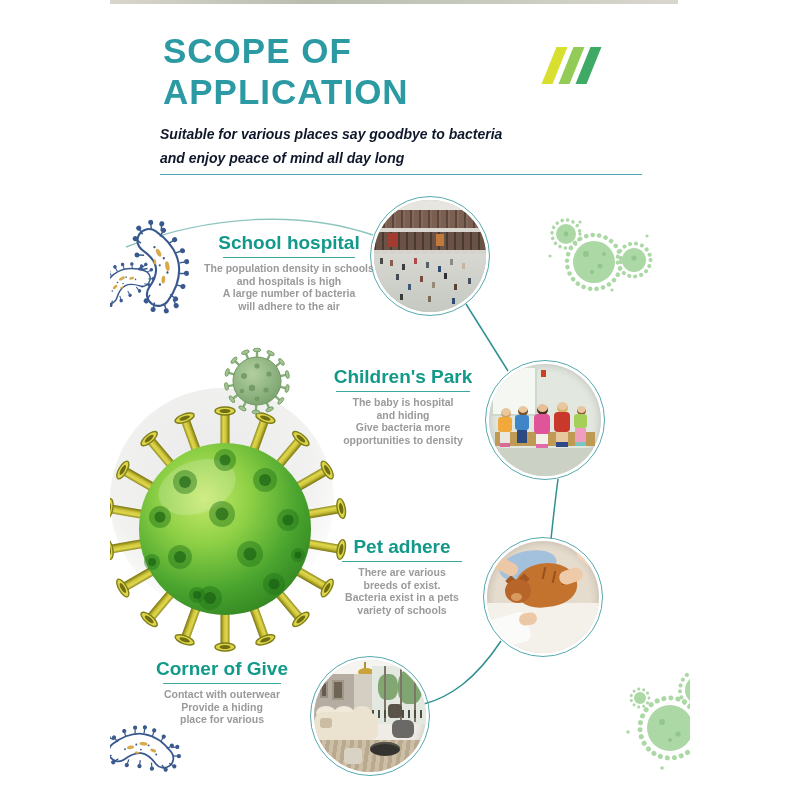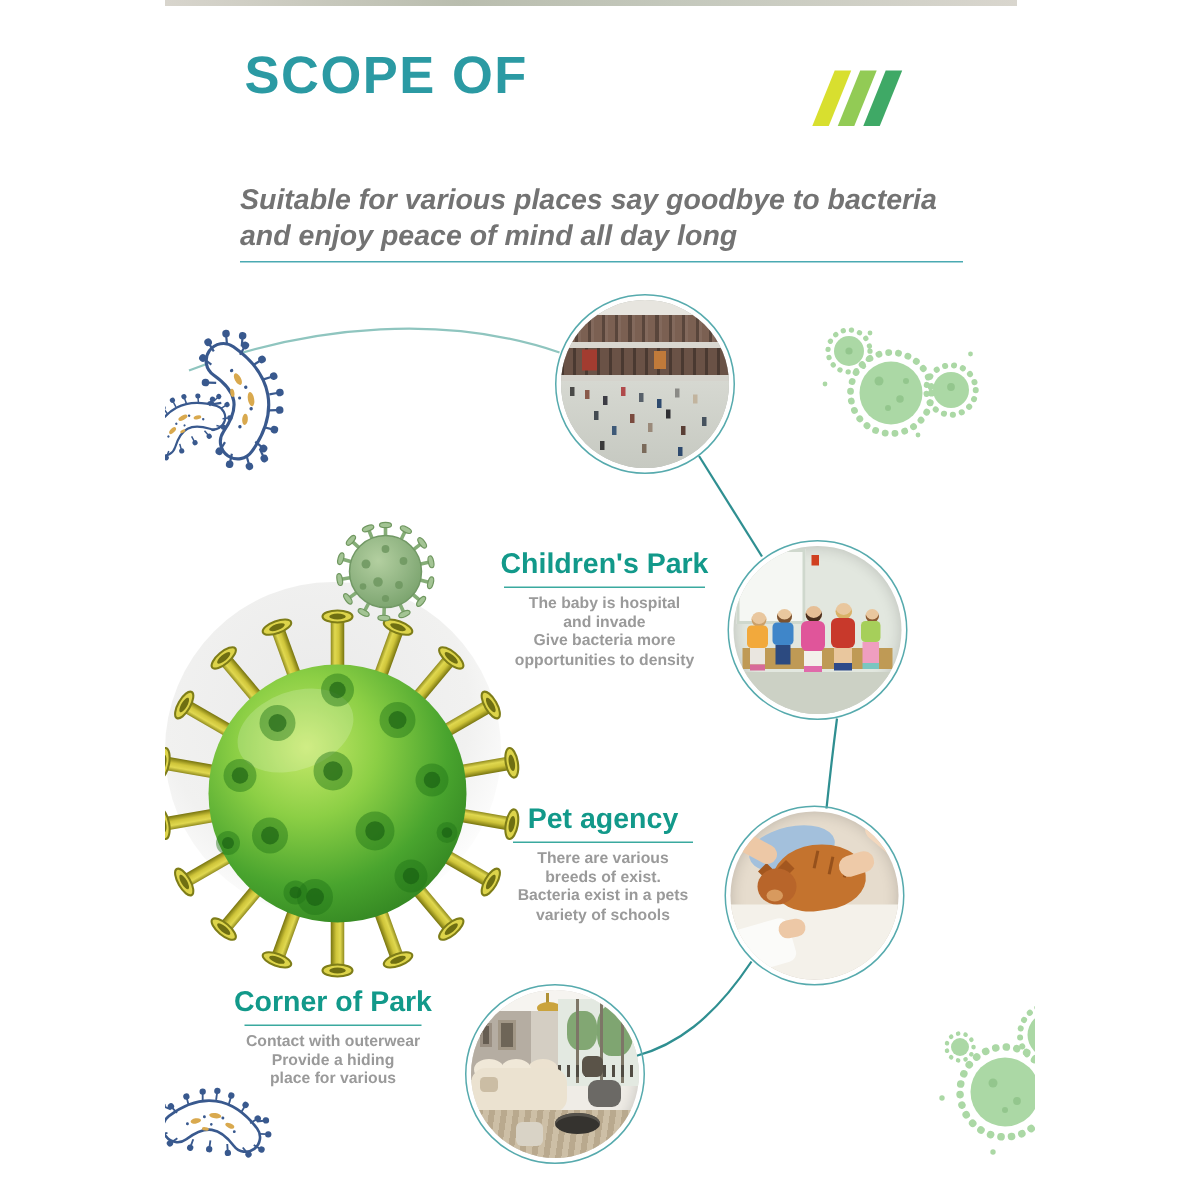--- a/index.html
+++ b/index.html
@@ -10,22 +10,22 @@
   .top-strip{position:absolute;left:0;top:0;width:568px;height:4px;
     background:linear-gradient(90deg,#d8d5cd,#b9bdae 35%,#c4c8bc 60%,#d9d6ce);}
   
   .title{position:absolute;left:53px;top:30px;font-size:35px;line-height:41px;font-weight:bold;
          letter-spacing:1px;color:#2b9aa3;margin:0;}
   .stripes{position:absolute;left:439px;top:47px;width:70px;height:38px;}
   .stripes i{display:inline-block;width:11px;height:37px;margin-right:6px;transform:skewX(-22deg);}
   .stripes i:nth-child(1){background:#d8df2f;}
   .stripes i:nth-child(2){background:#92cb55;}
   .stripes i:nth-child(3){background:#3fa966;}
-  .subtitle{position:absolute;left:50px;top:122px;width:500px;margin:0;font-size:19px;line-height:24px;
-            font-weight:bold;font-style:italic;color:#737373;}
+  .subtitle{position:absolute;left:50px;top:122px;width:500px;margin:0;font-size:14px;line-height:24px;
+            font-weight:bold;font-style:italic;color:#0f172a;}
   .rule{position:absolute;left:50px;top:174px;width:482px;height:1px;background:#2a9ba5;opacity:.85;}
   
   .txt{position:absolute;width:200px;text-align:center;}
   .txt h2{margin:0;font-size:19px;font-weight:bold;color:#12998a;}
   .txt .hr{height:1px;background:#3aa99f;margin:3px auto 4px auto;}
   .txt p{margin:0;font-size:10.5px;line-height:12.5px;font-weight:bold;color:#9a9a9a;}
   
   .ring{position:absolute;width:120px;height:120px;border:1px solid #56aaad;border-radius:50%;box-sizing:border-box;}
   .photo{position:absolute;width:112px;height:112px;border-radius:50%;overflow:hidden;
          box-shadow:inset 0 0 10px rgba(0,0,0,.18);}
@@ -445,50 +445,58 @@
           <circle cx="22" cy="30" r="3"></circle>
           <circle cx="47" cy="28" r="2.6"></circle>
       <circle cx="30" cy="42" r="3.2"></circle>
           <circle cx="44" cy="44" r="2.6"></circle>
           <circle cx="35" cy="53" r="2.4"></circle>
           <circle cx="20" cy="45" r="2.2"></circle>
     </g>
   </svg>
 
   
-  <h1 class="title"><span>SCOPE OF</span><br></h1>
+  <h1 class="title"><span>SCOPE OF</span><br><span>APPLICATION</span></h1>
   <div class="stripes"><i></i><i></i><i></i></div>
   <p class="subtitle"><span>Suitable for various places say goodbye to bacteria</span><br><span>and enjoy peace of mind all day long</span></p>
   <div class="rule"></div>
 
   
+  <div class="txt" style="left:79px;top:232px;">
+    <h2>School hospital</h2>
+    <div class="hr" style="width:132px;"></div>
+    <p>The population density in schools</p>
+    <p>and hospitals is high</p>
+    <p>A large number of bacteria</p>
+    <p>will adhere to the air</p>
+  </div>
 
   
   <div class="txt" style="left:193px;top:366px;">
     <h2>Children's Park</h2>
     <div class="hr" style="width:134px;"></div>
     <p>The baby is hospital</p>
-    <p>and invade</p>
+    <p>and hiding</p>
     <p>Give bacteria more</p>
     <p>opportunities to density</p>
   </div>
 
   
   <div class="txt" style="left:192px;top:536px;">
-    <h2>Pet agency</h2>
+    <h2>Pet adhere</h2>
     <div class="hr" style="width:120px;"></div>
     <p>There are various</p>
     <p>breeds of exist.</p>
     <p>Bacteria exist in a pets</p>
     <p>variety of schools</p>
   </div>
 
   
   <div class="txt" style="left:12px;top:658px;">
-    <h2>Corner of Park</h2>
+    <h2>Corner of Give</h2>
     <div class="hr" style="width:118px;"></div>
     <p>Contact with outerwear</p>
     <p>Provide a hiding</p>
     <p>place for various</p>
   </div>
 
   
   <div class="ring" style="left:260px;top:196px;"></div>
   <div class="photo" style="left:264px;top:200px;background:#c9cdc6;">
     <span style="left:0;top:0;width:112px;height:12px;background:#e7e5df;"></span>

